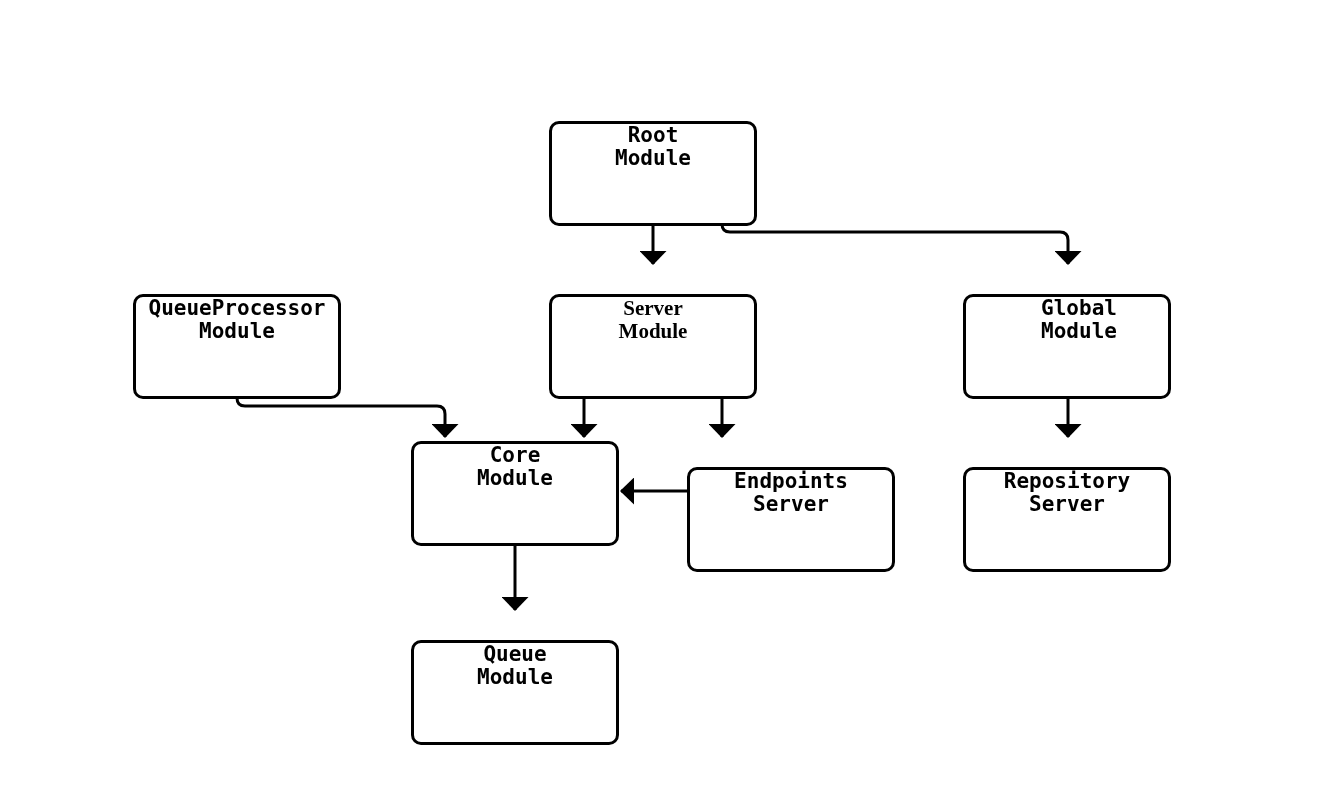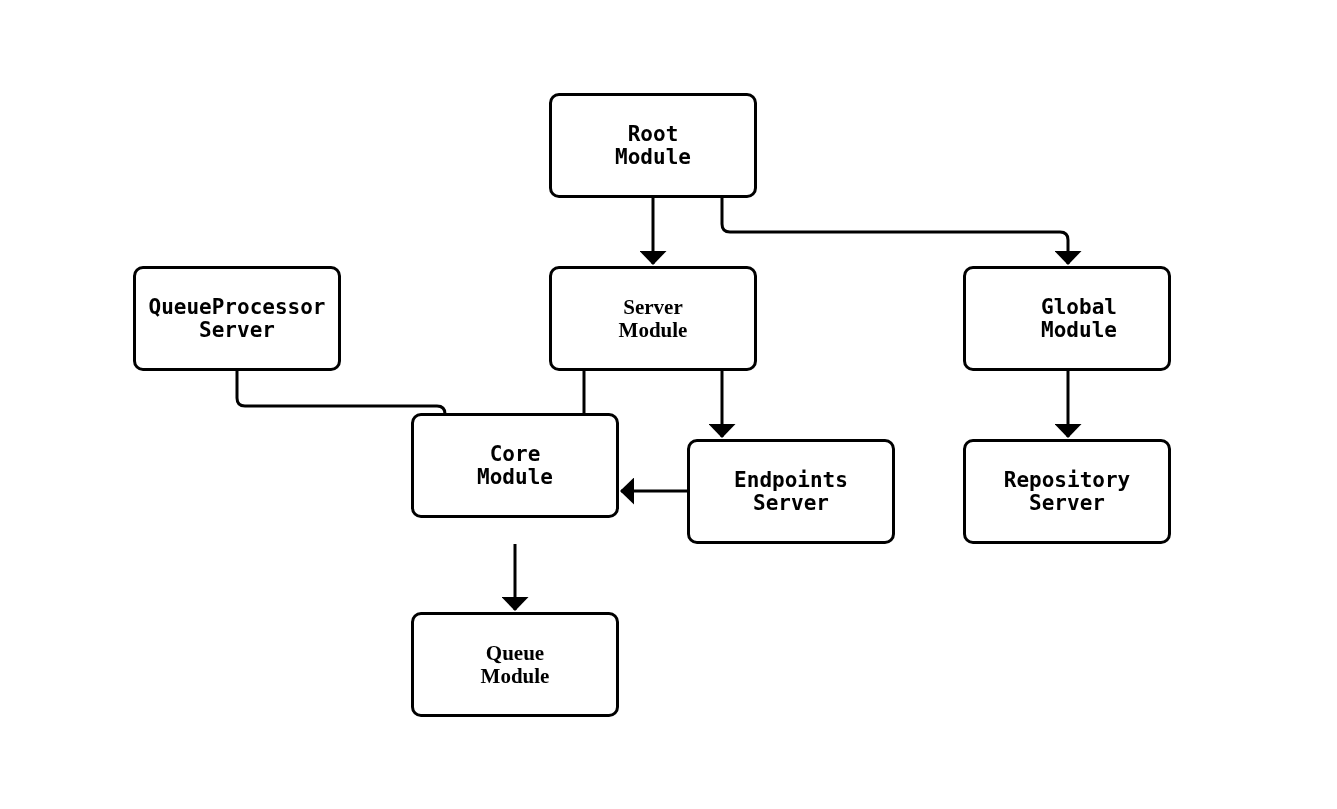--- a/index.html
+++ b/index.html
@@ -29,22 +29,22 @@
   }
   .node {
     position: absolute;
     width: 208px;
     height: 105px;
     box-sizing: border-box;
     border: 3px solid #000000;
     border-radius: 10px;
     background: #ffffff;
     display: flex;
-    align-items: center;
     justify-content: center;
+    margin-top: 28px;
   }
   .node-label {
     font-size: 21px;
     line-height: 23px;
     font-weight: bold;
     color: #000000;
     text-align: center;
     white-space: pre-line;
   }
 </style>
@@ -77,21 +77,21 @@
     <path class="edge" d="M 515 544 L 515 610" marker-end="url(#arrowhead)"></path>
   </svg>
 
   <div class="node" style="left:549px; top:93px;">
     <span class="node-label">Root
 Module</span>
   </div>
 
   <div class="node" style="left:133px; top:266px;">
     <span class="node-label">QueueProcessor
-Server</span>
+Module</span>
   </div>
 
   <div class="node" style="left:549px; top:266px;font-family:Liberation Serif, serif;">
     <span class="node-label">Server
 Module</span>
   </div>
 
   <div class="node" style="left:963px; top:266px;padding-left:24px;">
     <span class="node-label">Global
 Module</span>
@@ -105,18 +105,18 @@
   <div class="node" style="left:687px; top:439px;">
     <span class="node-label">Endpoints
 Server</span>
   </div>
 
   <div class="node" style="left:963px; top:439px;">
     <span class="node-label">Repository
 Server</span>
   </div>
 
-  <div class="node" style="left:411px; top:612px;font-family:Liberation Serif, serif;">
+  <div class="node" style="left:411px; top:612px;">
     <span class="node-label">Queue
 Module</span>
   </div>
 
 </div>
 
 </body></html>

